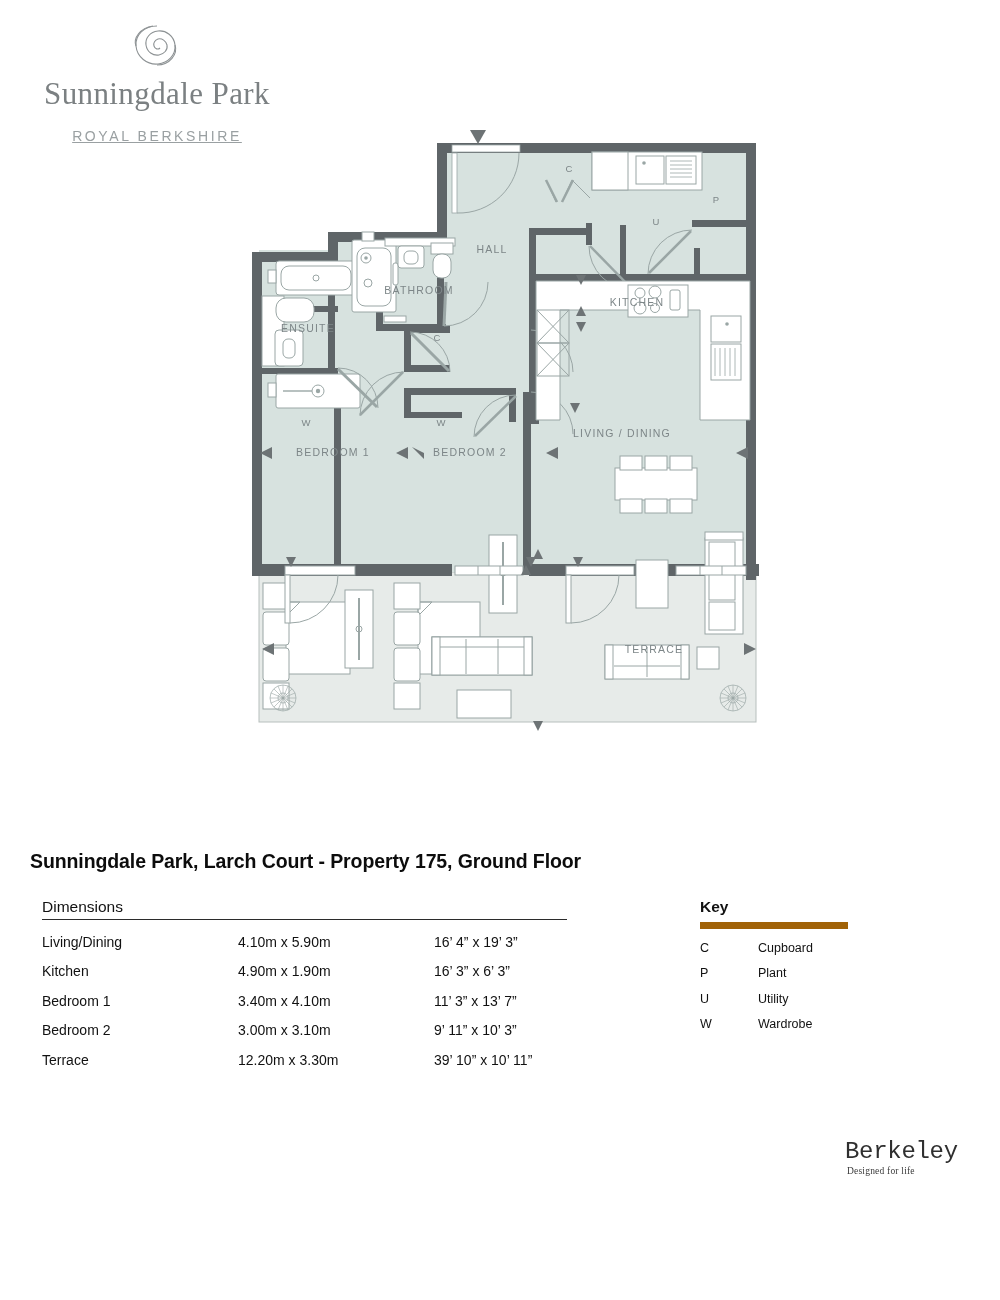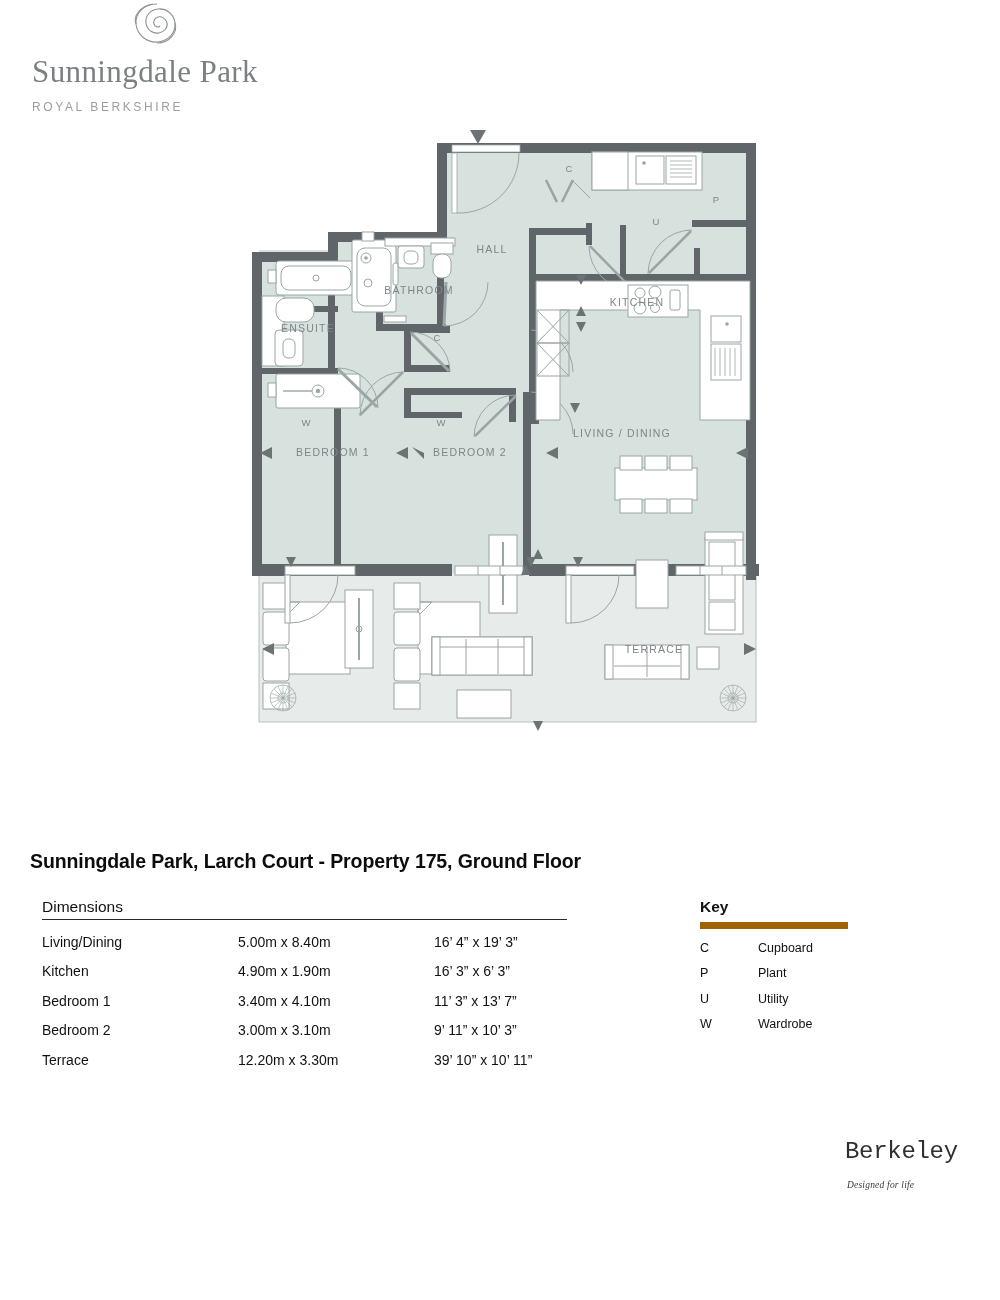--- a/index.html
+++ b/index.html
@@ -6,28 +6,28 @@
   html, body {
     margin: 0; padding: 0;
     background: #ffffff;
     width: 1000px; height: 1300px;
     font-family: "Liberation Sans", sans-serif;
     color: #111;
   }
   .page { position: relative; width: 1000px; height: 1300px; overflow: hidden; }
 
   
-  .dev-logo { position: absolute; left: 32px; top: 0; width: 250px; }
+  .dev-logo { position: absolute; left: 32px; top: 22px; width: 250px; text-align: center; }
   .dev-logo-mark { display:block; margin: 0 auto 4px; }
   .dev-logo-name {
     font-family: "Liberation Serif", serif;
     font-size: 31px; letter-spacing: .4px; color: #7b8082; white-space: nowrap;
   }
   .dev-logo-sub {
-    font-size: 12px; letter-spacing: 2.6px; color: #9aa0a2; margin-top: 10px;
+    font-size: 14px; letter-spacing: 2.6px; color: #9aa0a2; margin-top: 16px; text-decoration: underline;
   }
 
   
   .plan-wrap { position: absolute; left: 0; top: 120px; width: 1000px; height: 620px; }
   .plan-svg { display: block; }
 
   
   .plan-title {
     position: absolute; left: 30px; top: 850px;
     font-size: 19.5px; font-weight: bold; letter-spacing: -.1px; color: #0c0c0c;
@@ -52,21 +52,21 @@
   .key-desc { flex: 1; }
 
   
   .berkeley { position: absolute; left: 845px; top: 1140px; text-align: left; }
   .berkeley-name {
     font-family: Liberation Mono, monospace;
     font-size: 24px; color: #2f2f2f; letter-spacing: -.3px; line-height: 1;
   }
   .berkeley-tag {
     font-family: "Liberation Serif", serif;
-    font-size: 9.5px; color: #3a3a3a; letter-spacing: .2px; margin-top: 16px; margin-left: 2px; font-style: italic;
+    font-size: 9.5px; color: #3a3a3a; letter-spacing: .2px; margin-top: 2px; margin-left: 2px;
   }
 
   text { font-family: "Liberation Sans", sans-serif; }
 </style>
 </head>
 <body>
 
 <div class="page">
 
   <div class="dev-logo">
@@ -441,21 +441,21 @@
   </svg>
   </div>
 
   <div class="plan-title">Sunningdale Park, Larch Court - Property 175, Ground Floor</div>
 
   <div class="dims">
     <div class="dims-head">Dimensions</div>
 
     <div class="dim-row">
       <div class="dim-room">Living/Dining</div>
-      <div class="dim-m">5.00m x 8.40m</div>
+      <div class="dim-m">4.10m x 5.90m</div>
       <div class="dim-ft">16’ 4” x 19’ 3”</div>
     </div>
     <div class="dim-row">
       <div class="dim-room">Kitchen</div>
       <div class="dim-m">4.90m x 1.90m</div>
       <div class="dim-ft">16’ 3” x 6’ 3”</div>
     </div>
     <div class="dim-row">
       <div class="dim-room">Bedroom 1</div>
       <div class="dim-m">3.40m x 4.10m</div>

